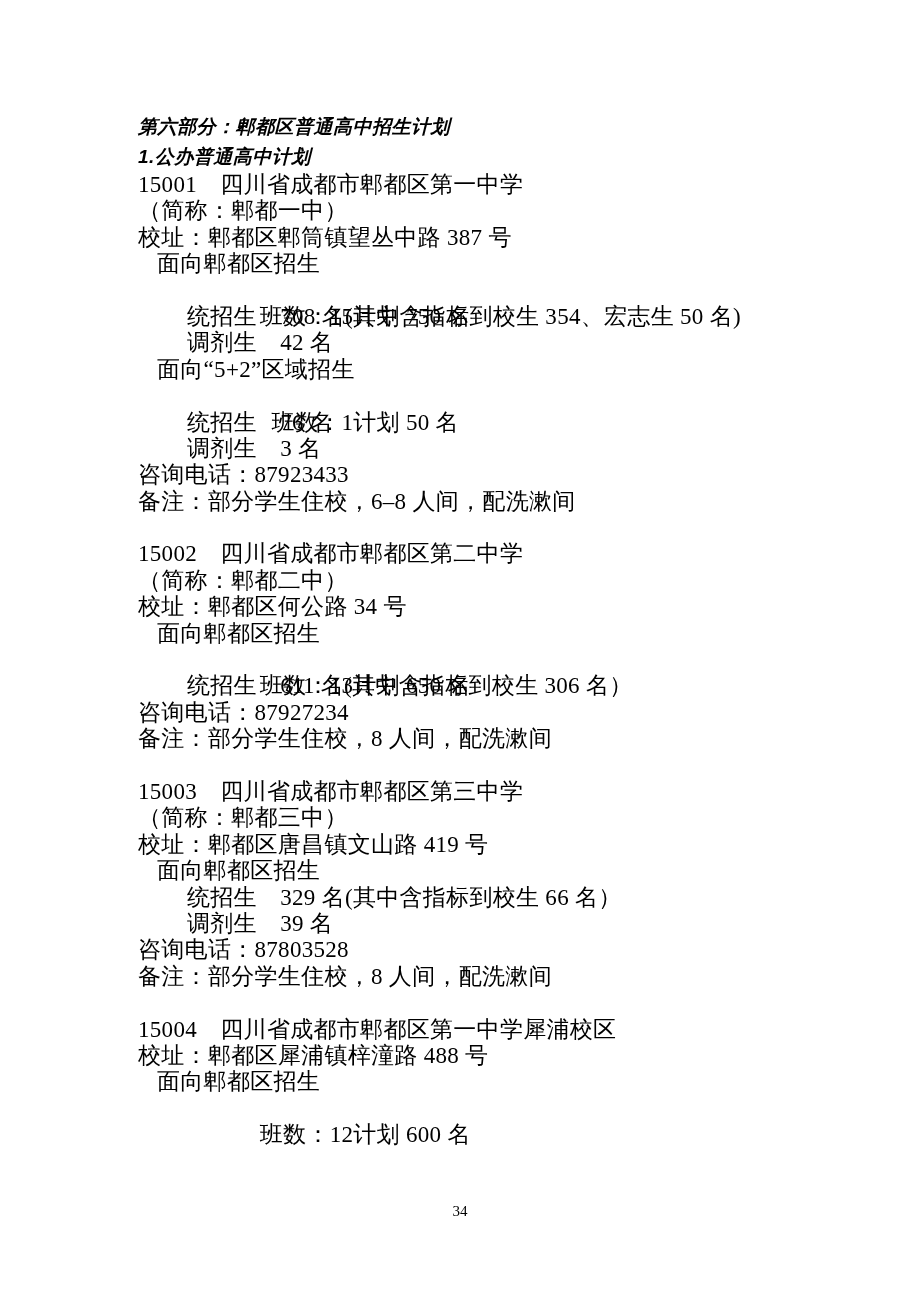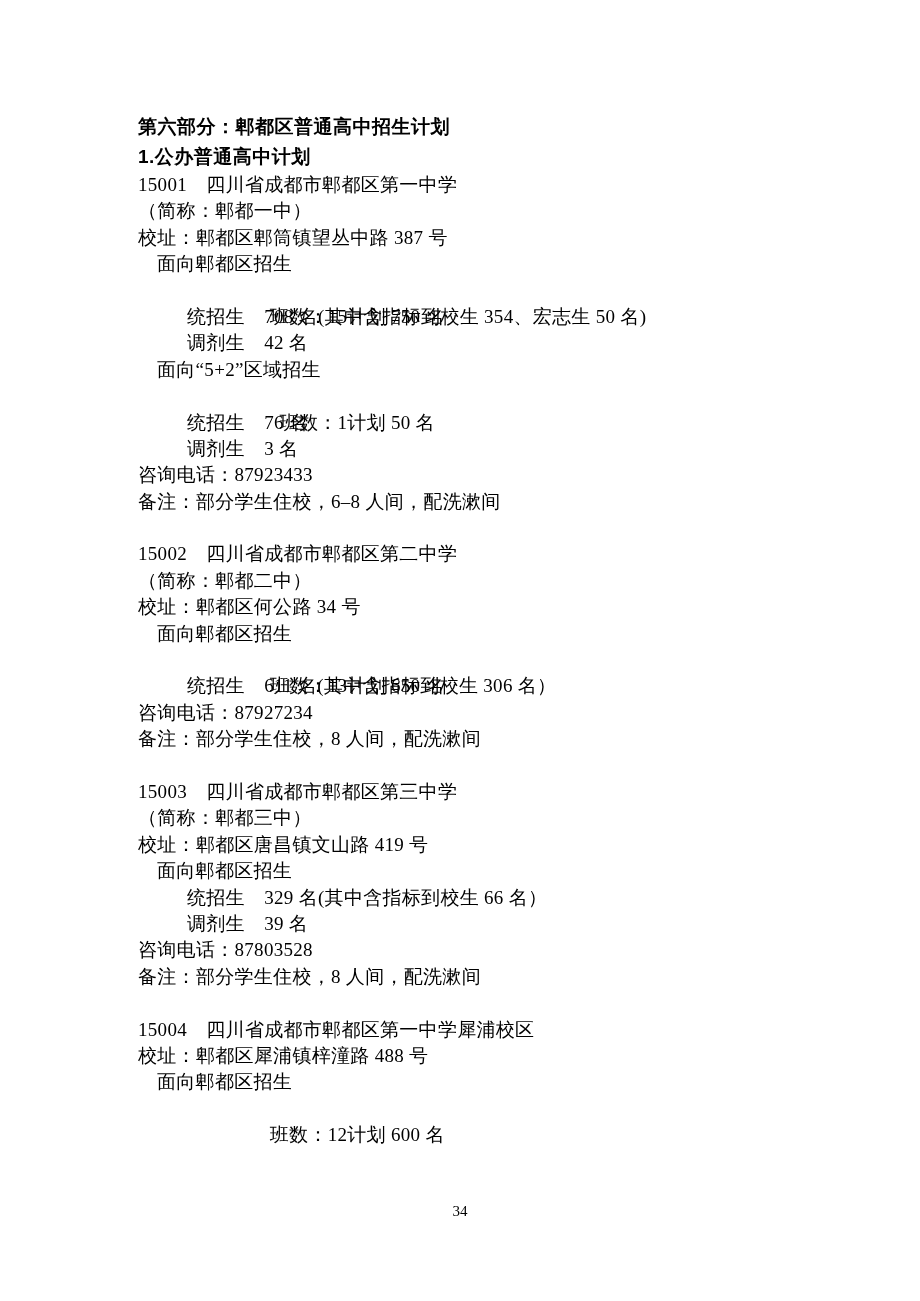--- a/index.html
+++ b/index.html
@@ -17,23 +17,24 @@
     width: 700px;
   }
   .h1, .h2 {
     font-family: "Liberation Sans", "DejaVu Sans", sans-serif;
     font-weight: bold;
     font-size: 19px;
     letter-spacing: 0.5px;
     height: 30px;
     line-height: 30px;
     white-space: pre;
+    font-style: italic;
   }
   .line {
-    font-size: 19px;
+    font-size: 23px;
     height: 26.4px;
     line-height: 26.4px;
     letter-spacing: 0.3px;
     white-space: pre;
   }
   .ind1 { padding-left: 19px; }
   .ind2 { padding-left: 49px; }
   .col1 { display: inline-block; width: 130px; text-align: right; }
   .gap { height: 26.4px; }
   .page-num {

